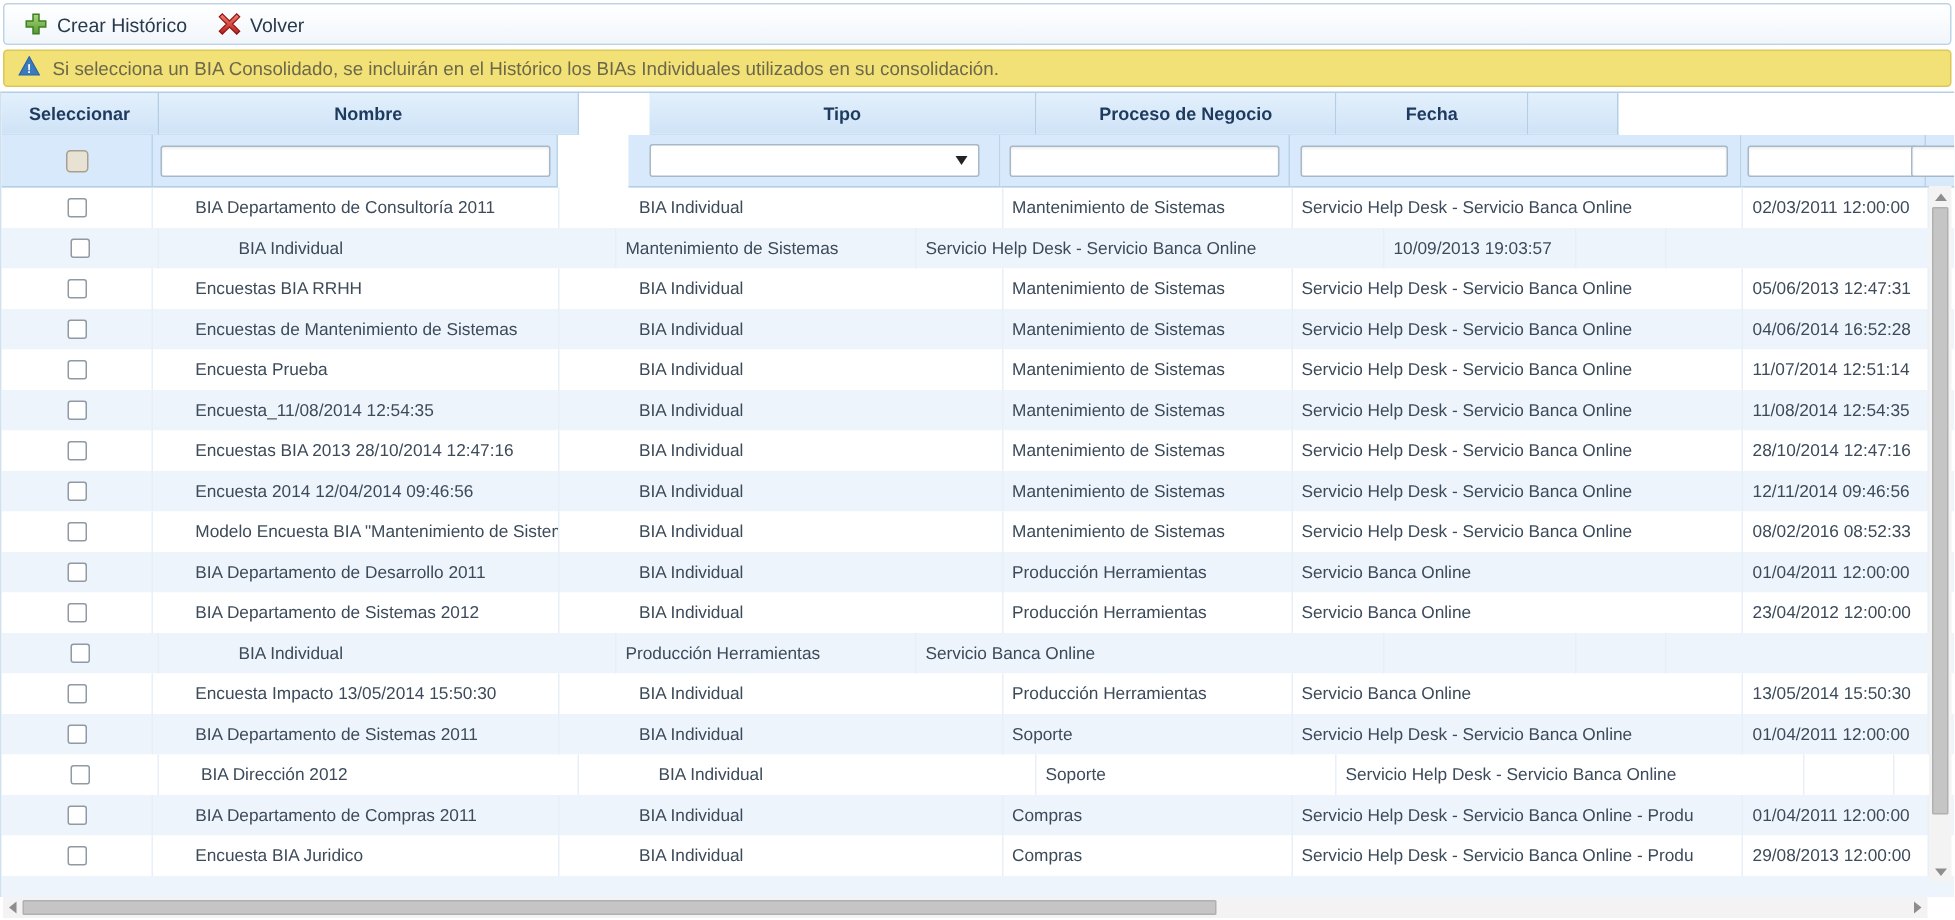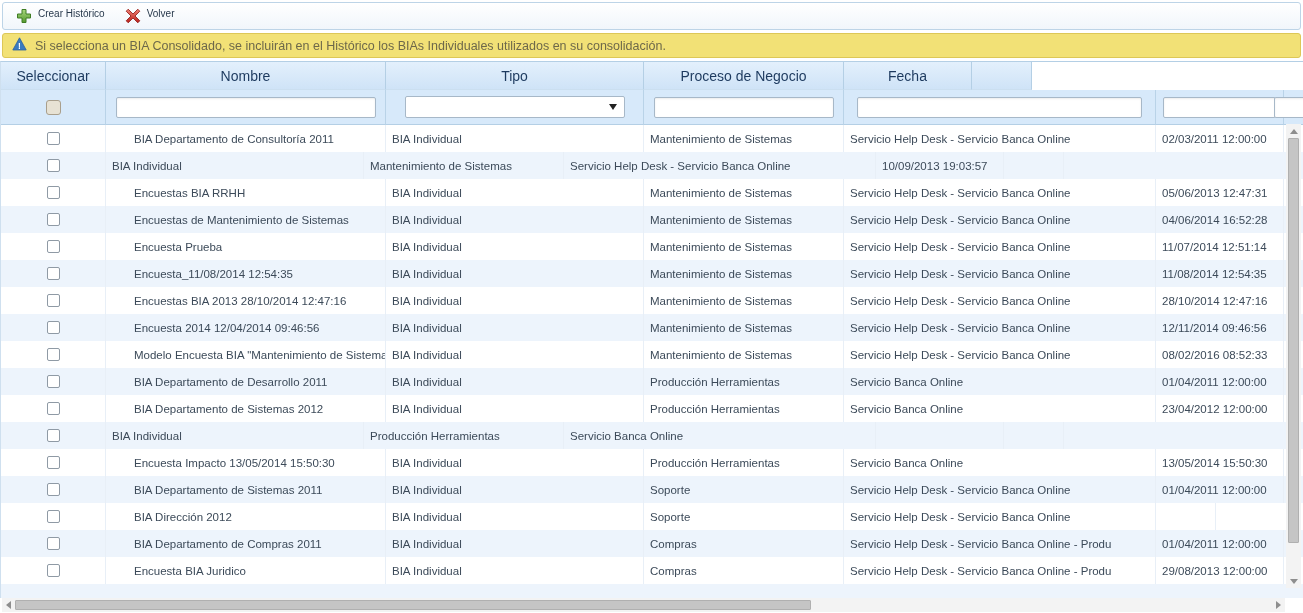--- a/index.html
+++ b/index.html
@@ -10,48 +10,48 @@
   }
 
   
   .toolbar {
     position:absolute; left:2px; top:2px; width:1299px; height:28px;
     display:flex; align-items:center; gap:10px; padding-left:8px;
     background:linear-gradient(#ffffff,#f1f6fb);
     border:1px solid #bdd4e7; border-radius:3px;
   }
   .tb-btn {
-    display:flex; gap:6px; padding:2px 5px;
-    font-size:10px; color:#28394c; cursor:pointer;
+    display:flex; align-items:center; gap:6px; padding:2px 5px;
+    font-size:13px; color:#28394c; cursor:pointer;
   }
   .tb-btn svg { display:block; }
 
   
   .banner {
     position:absolute; left:2px; top:33px; width:1299px; height:25px;
     display:flex; align-items:center; gap:8px; padding:0 9px;
     background:#f2e176; border:1px solid #ddc757; border-radius:3px;
     color:#6d684a; font-size:12.5px;
   }
 
   
   .grid {
     position:absolute; left:0; top:61px; width:1303px;
     border-top:1px solid #b4cfe5; border-left:1px solid #cfe0ef;
     overflow:hidden;
   }
   .hrow, .frow, .brow { display:flex; width:1343px; }
-  .c0{width:105px;} .c1{width:280px;} .c2{width:258px;} .c3{width:200px;}
+  .c0{width:105px;} .c1{width:280px;} .c2{width:258px;margin-left:47px;} .c3{width:200px;}
   .c4{width:312px;} .c5{width:128px;} .c6{width:60px;}
 
   .hrow { height:28px; }
   .hcell {
     background:linear-gradient(#e3f0fc,#cfe3f7);
     border-right:1px solid #b4cfe5; border-bottom:1px solid #cbdff0;
-    font-size:14px; font-weight:normal; color:#1d3a5f;
+    font-size:12px; font-weight:bold; color:#1d3a5f;
     display:flex; align-items:center; justify-content:center; cursor:pointer;
   }
 
   .frow { height:35px; }
   .fcell {
     background:#d7e9fa; border-right:1px solid #b9d3e8; border-bottom:1px solid #b4cfe5;
     display:flex; align-items:center; justify-content:center;
   }
   .flt-input {
     height:21px; border:1px solid #a7b8c8; border-radius:2px; background:#fff;

